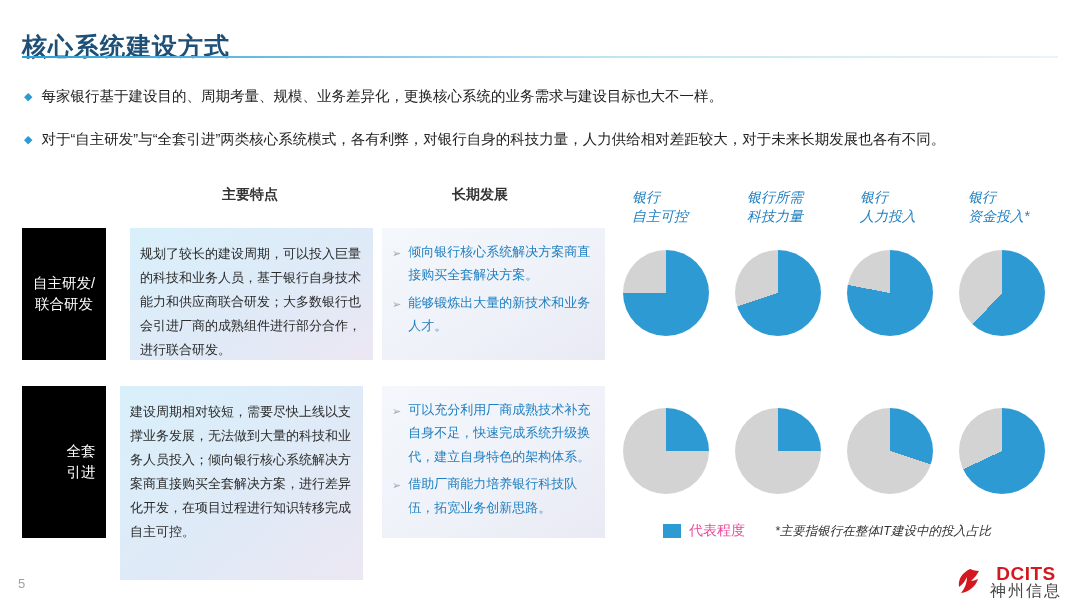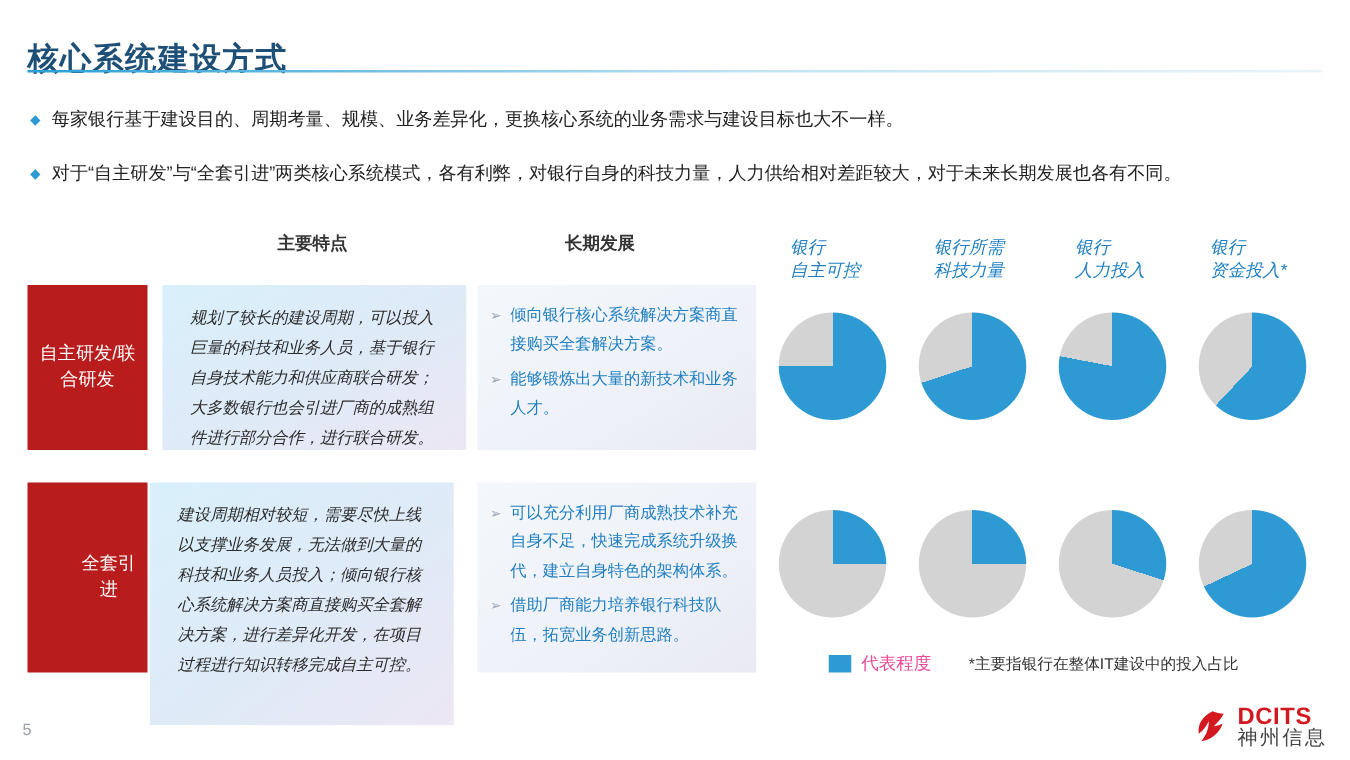--- a/index.html
+++ b/index.html
@@ -71,44 +71,43 @@
     font-style: italic;
   }
   #pie-head-0 { left: 632px; top: 188px; }
   #pie-head-1 { left: 747px; top: 188px; }
   #pie-head-2 { left: 860px; top: 188px; }
   #pie-head-3 { left: 968px; top: 188px; }
 
   
   .rowlabel {
     position: absolute;
-    width: 96px;
-    background: #b91c1c;
+    width: 84px;
+    background: #000000;
     color: #ffffff;
     font-size: 14.5px;
     display: flex;
     align-items: center;
     justify-content: center;
     text-align: center;
     line-height: 1.45;
     padding: 4px 6px;
   }
   #rowlabel-0 { left: 22px; top: 228px; height: 132px; }
   #rowlabel-1 { left: 22px; top: 386px; height: 152px; padding-left: 40px; }
 
   
   .featbox {
     position: absolute;
     width: 243px;
-    padding: 14px 22px;
+    padding: 14px 10px;
     font-size: 13px;
     color: #2b2b2b;
     line-height: 1.85;
     background: linear-gradient(to bottom right, #d8f0fb 0%, #dfeaf7 55%, #ece7f3 100%);
-    font-style: italic;
   }
   #featbox-0 { left: 130px; top: 228px; height: 132px; }
   #featbox-1 { left: 120px; top: 386px; height: 194px; }
 
   
   .longbox {
     position: absolute;
     width: 223px;
     padding: 12px 12px 12px 10px;
     background: linear-gradient(to bottom right, #f4f7fb 0%, #eef1f8 60%, #e9eaf4 100%);
@@ -150,41 +149,42 @@
     position: absolute;
     left: 689px; top: 522px;
     font-size: 14px;
     color: #ec4899;
   }
   .legend-note {
     position: absolute;
     left: 775px; top: 523px;
     font-size: 12.5px;
     color: #333;
+    font-style: italic;
   }
 
   
   .page-num {
     position: absolute;
     left: 18px; top: 576px;
     font-size: 13px;
     color: #9aa3ab;
   }
   .logo {
     position: absolute;
     right: 18px; top: 564px;
     display: flex;
     align-items: center;
   }
   .logo-mark {
     width: 30px; height: 30px;
     margin-right: 5px;
     position: relative;
   }
-  .logo-text { line-height: 1; }
+  .logo-text { line-height: 1; text-align: center; }
   .logo-text .en {
     font-size: 19px;
     font-weight: bold;
     color: #d4181f;
     letter-spacing: 0.5px;
   }
   .logo-text .cn {
     font-size: 16px;
     color: #444;
     letter-spacing: 2px;

